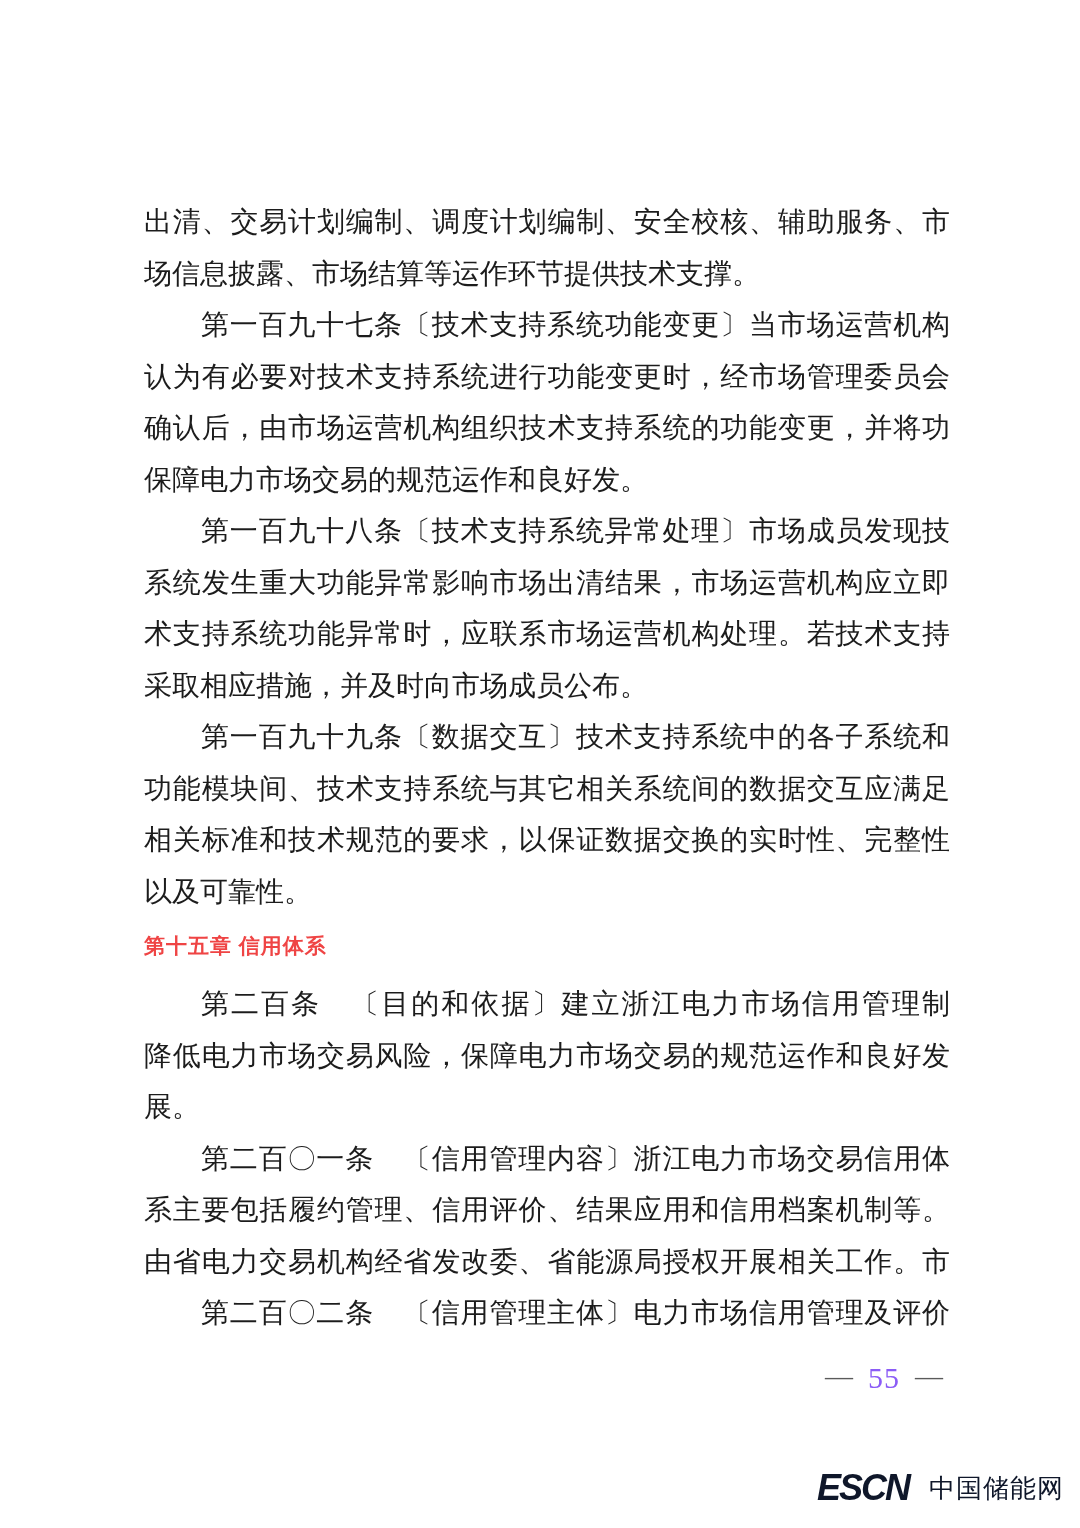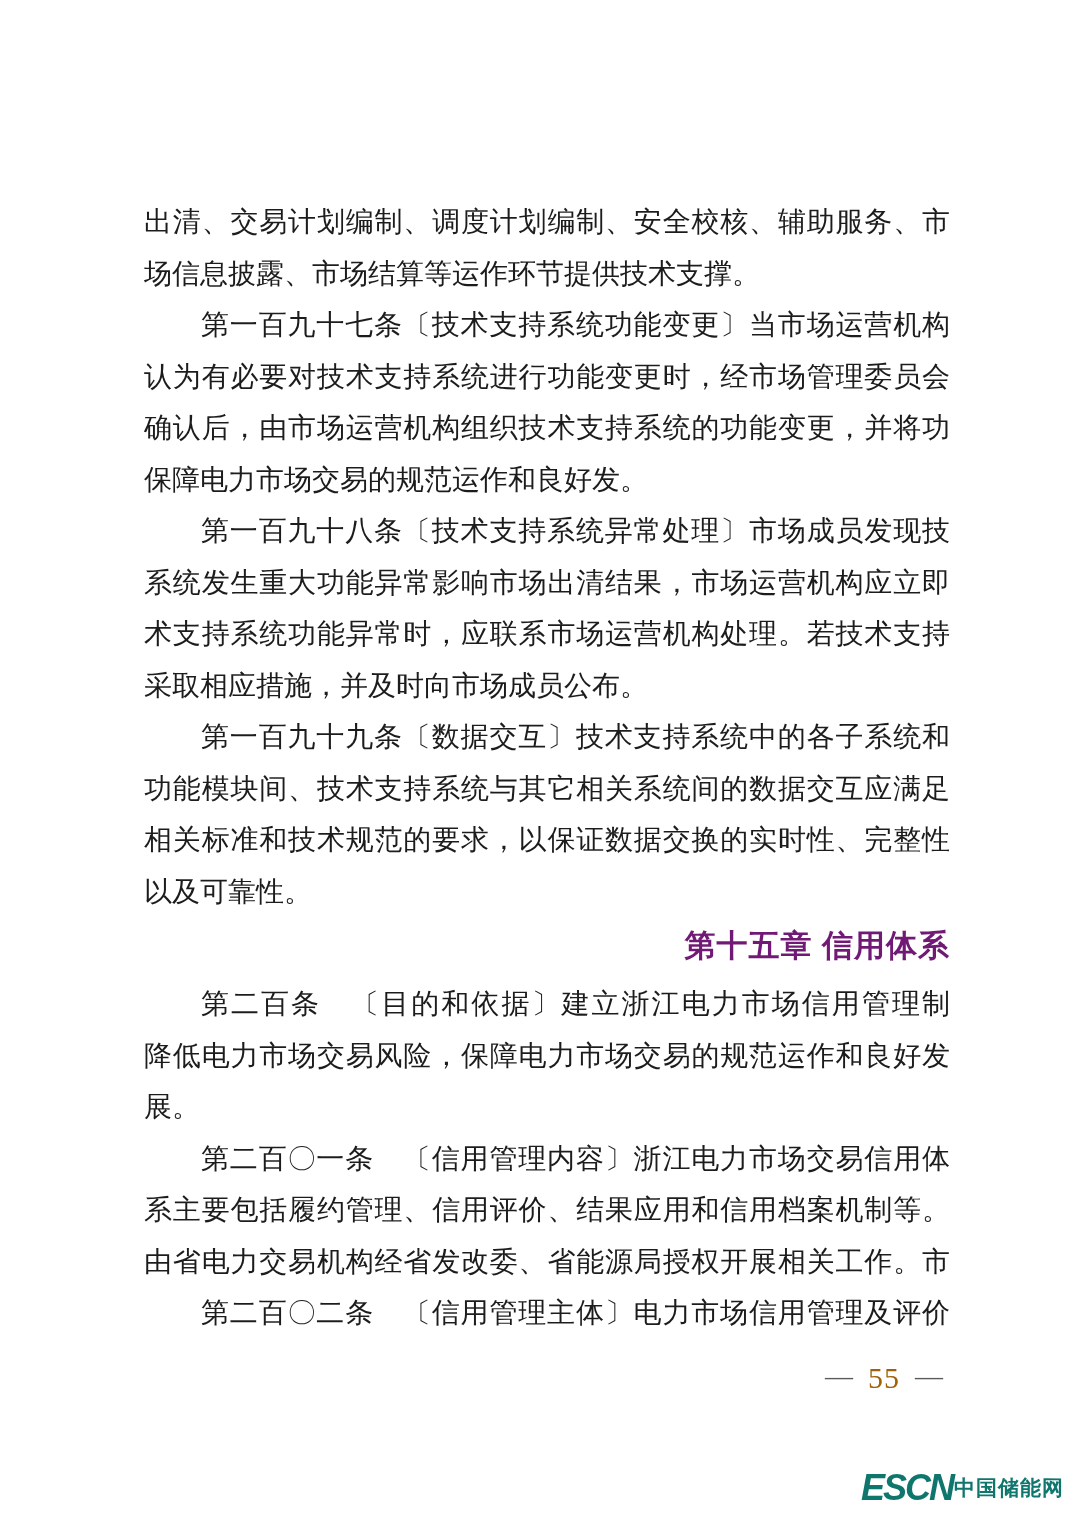--- a/index.html
+++ b/index.html
@@ -39,47 +39,47 @@
   }
   .line.short {
     text-align: left;
   }
   .line.indent {
     text-indent: 57px;
   }
   .chapter-heading {
     font-family: "Liberation Sans", "DejaVu Sans", sans-serif;
     font-weight: 700;
-    font-size: 31px;
+    font-size: 21px;
     height: 56px;
     line-height: 56px;
-    text-align: right;
+    text-align: left;
     margin: 1px 0 4px 0;
     letter-spacing: 1px;
-    color: #701a75;
+    color: #ef4444;
   }
   .page-footer {
     position: absolute;
     top: 1358px;
     right: 137px;
     height: 40px;
     display: flex;
     align-items: center;
     gap: 15px;
     font-size: 30px;
     line-height: 40px;
   }
   .footer-dash {
     color: #5a5a5a;
     font-size: 28px;
     position: relative;
     top: -2px;
   }
   .footer-num {
-    color: #a16207;
+    color: #8b5cf6;
     letter-spacing: 1px;
   }
   .logo {
     position: absolute;
     top: 1468px;
     right: 16px;
     height: 40px;
     display: flex;
     align-items: center;
     white-space: nowrap;
@@ -87,23 +87,23 @@
   .logo-latin {
     font-family: "Liberation Sans", "DejaVu Sans", sans-serif;
     font-weight: 800;
     font-style: italic;
     font-size: 36px;
     letter-spacing: -2px;
     line-height: 1;
   }
   .logo-cn {
     font-family: "DejaVu Sans", "Liberation Sans", sans-serif;
-    font-weight: 700;
-    font-size: 21px;
-    margin-left: 1px;
+    font-weight: 400;
+    font-size: 26px;
+    margin-left: 20px;
     letter-spacing: 1px;
     line-height: 1;
   }
 </style>
 </head>
 <body>
 
 <div class="doc-page">
 
   <div class="doc-body">
@@ -132,18 +132,18 @@
     <div class="line full">由省电力交易机构经省发改委、省能源局授权开展相关工作。市</div>
     <div class="line full indent">第二百〇二条　〔信用管理主体〕电力市场信用管理及评价</div>
   </div>
 
   <div class="page-footer">
     <span class="footer-dash">—</span>
     <span class="footer-num">55</span>
     <span class="footer-dash">—</span>
   </div>
 
-  <div class="logo" style="color: #0f766e;">
+  <div class="logo" style="color: #0f172a;">
     <span class="logo-latin">ESCN</span>
     <span class="logo-cn">中国储能网</span>
   </div>
 
 </div>
 
 </body></html>

